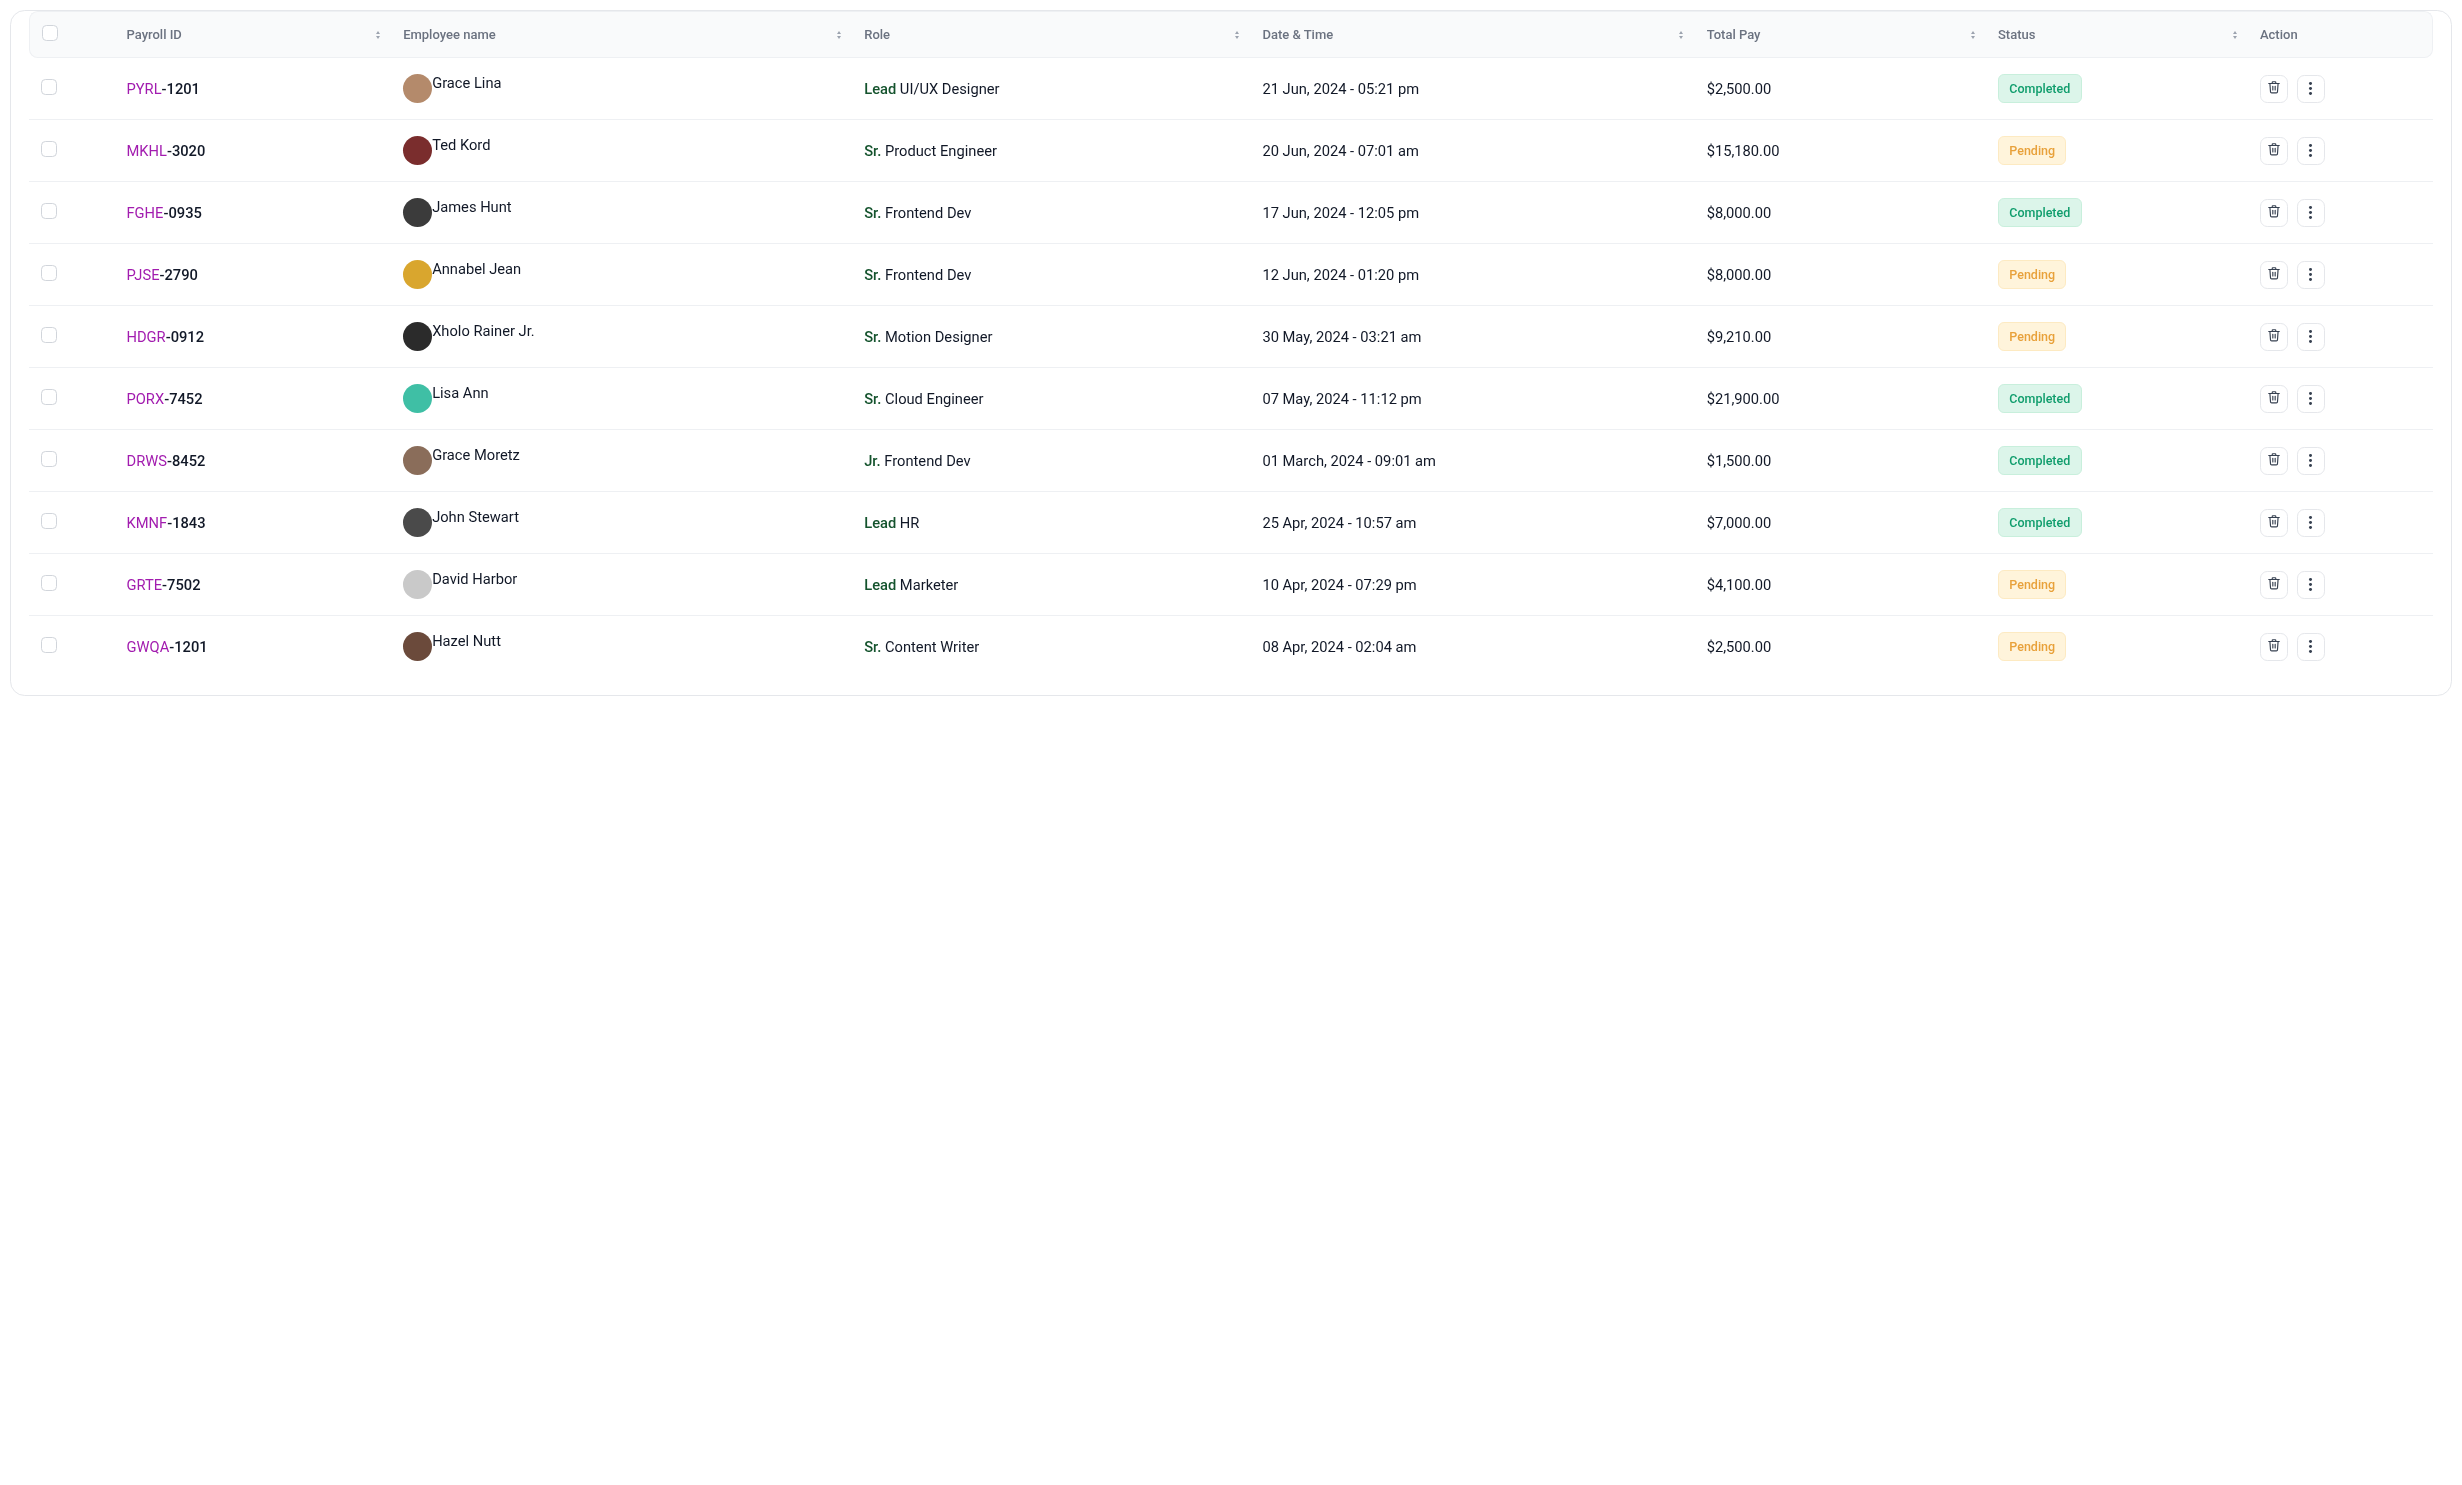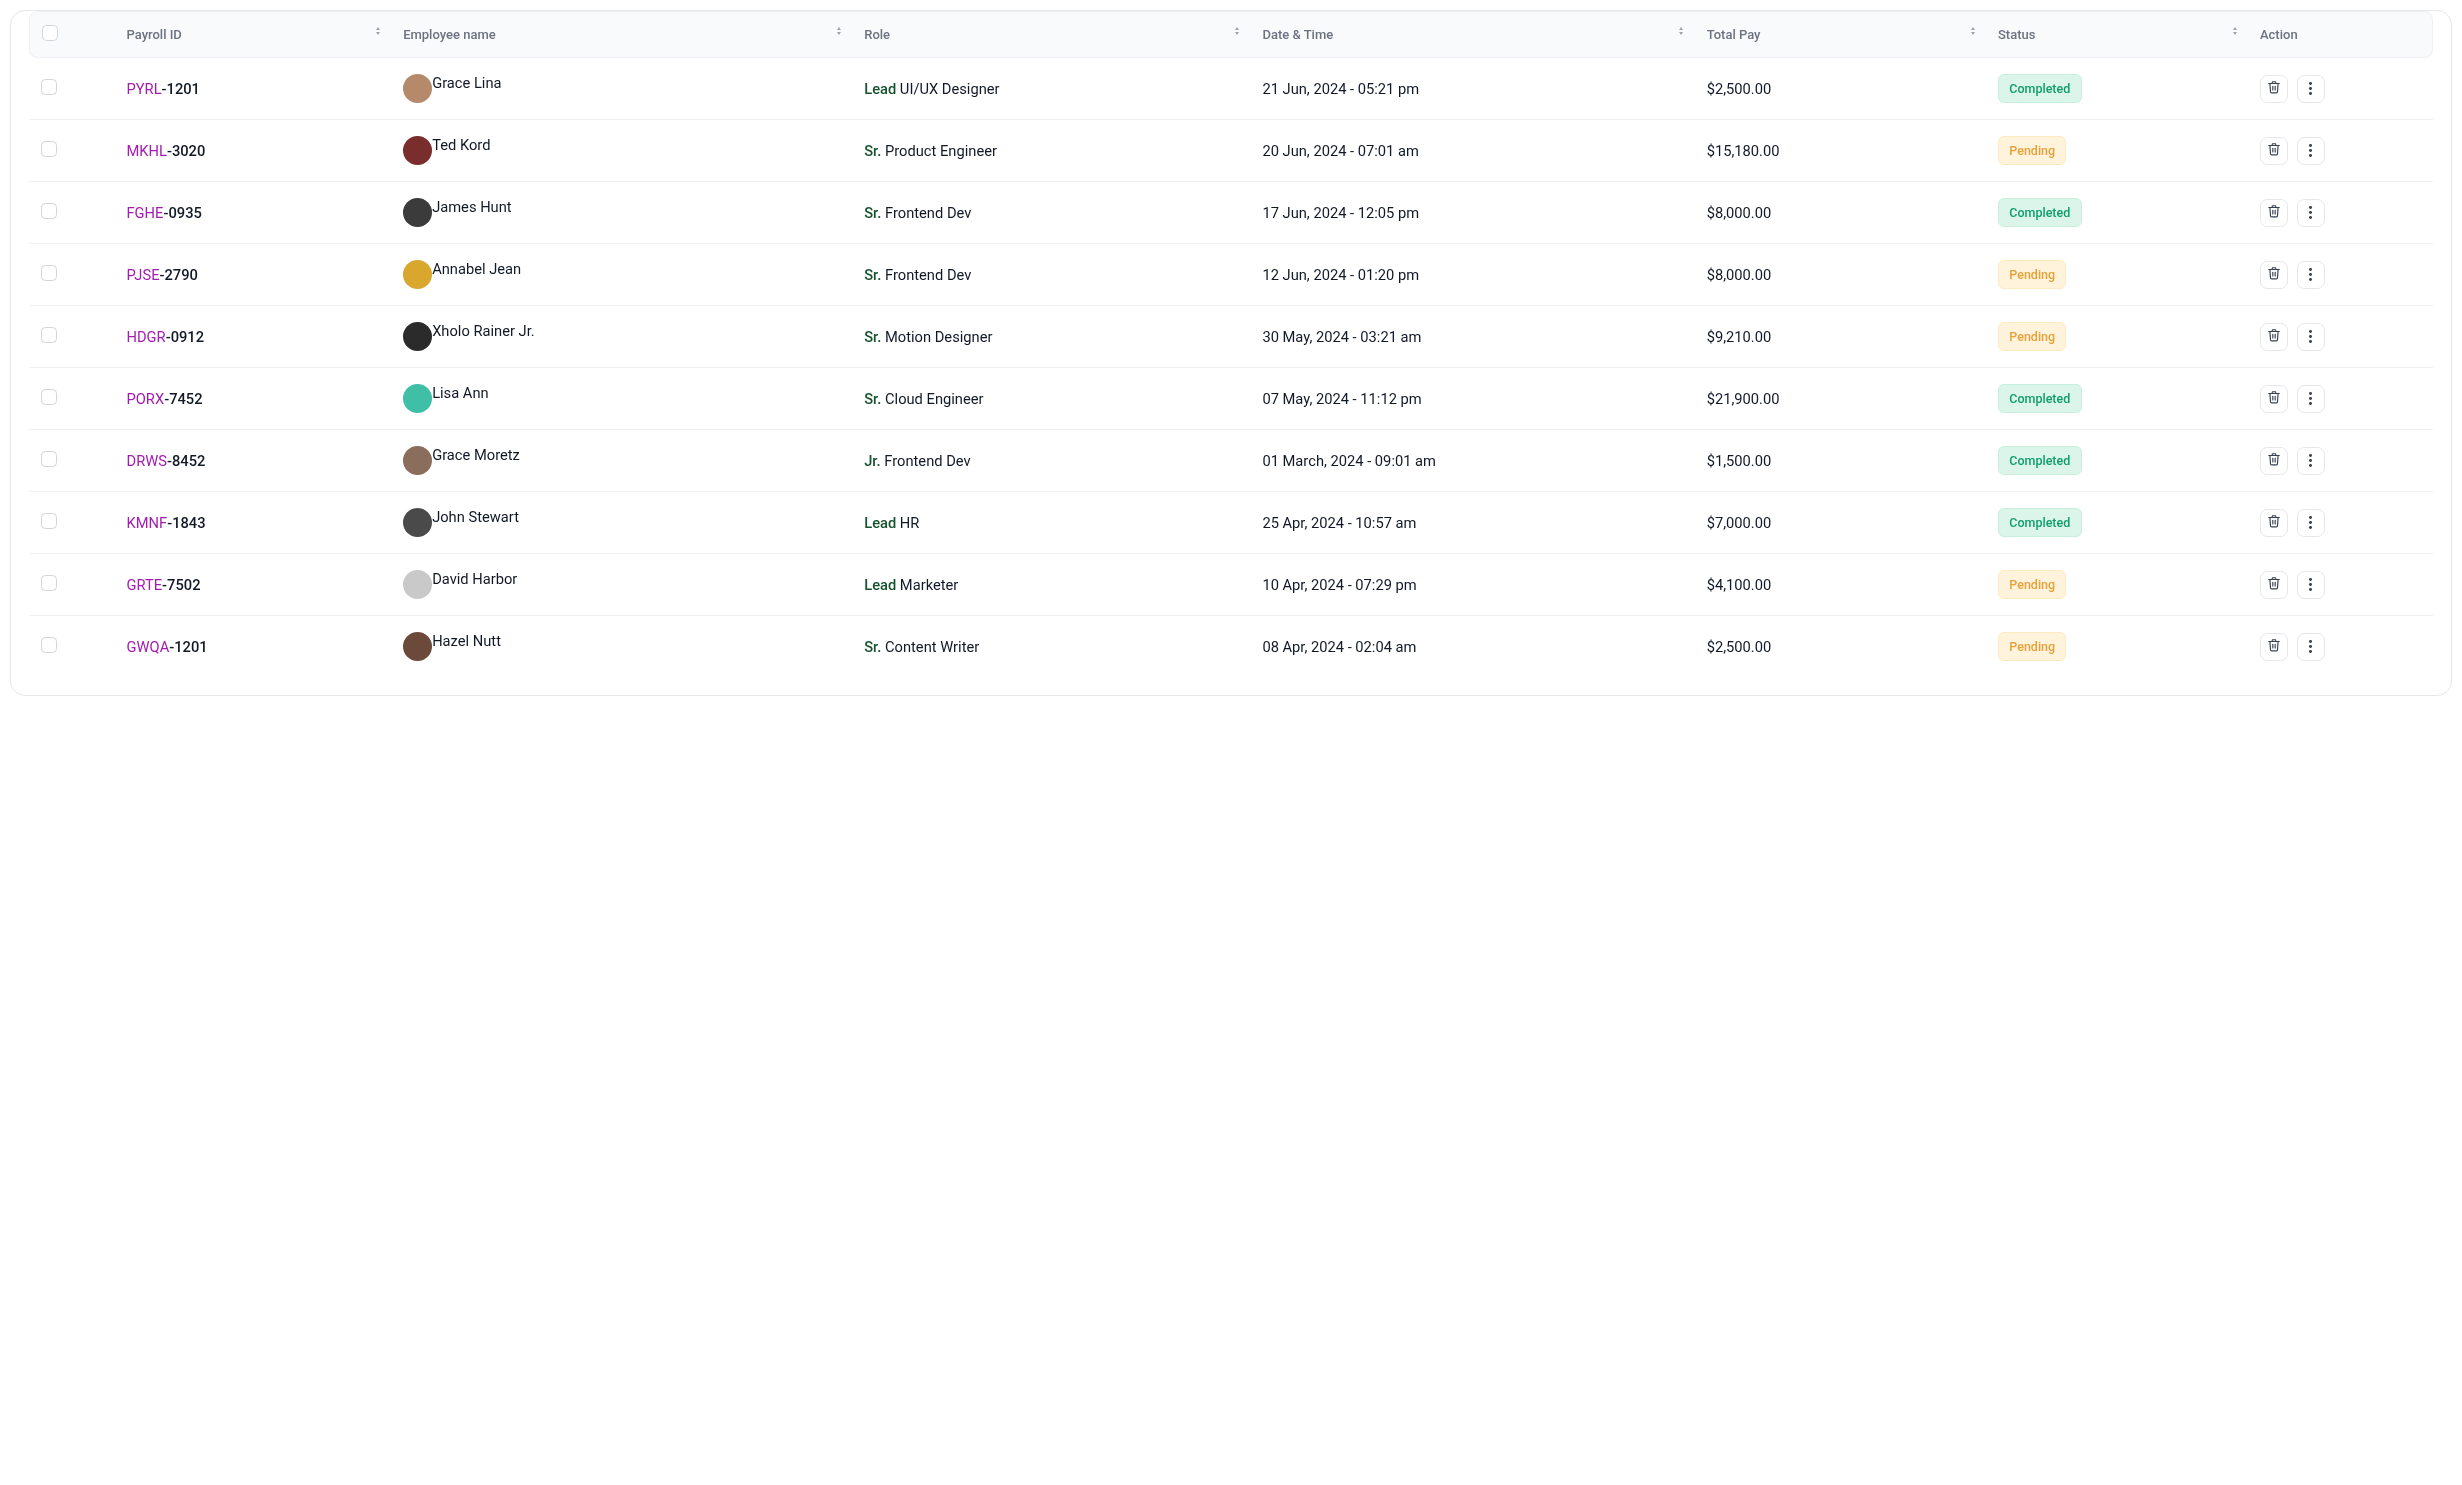--- a/index.html
+++ b/index.html
@@ -93,20 +93,21 @@
     border-bottom-left-radius: 8.8px;
     width: 41px;
   }
   thead tr th:last-child {
     border-right: 0.7px solid #eef0f3;
     border-top-right-radius: 8.8px;
     border-bottom-right-radius: 8.8px;
   }
   .th-inner {
     display: flex;
+    align-items: center;
     justify-content: space-between;
     gap: 18px;
   }
   .sort-icon {
     display: inline-flex;
     flex-direction: column;
     gap: 1.5px;
     align-items: center;
   }
   .sort-icon span {

